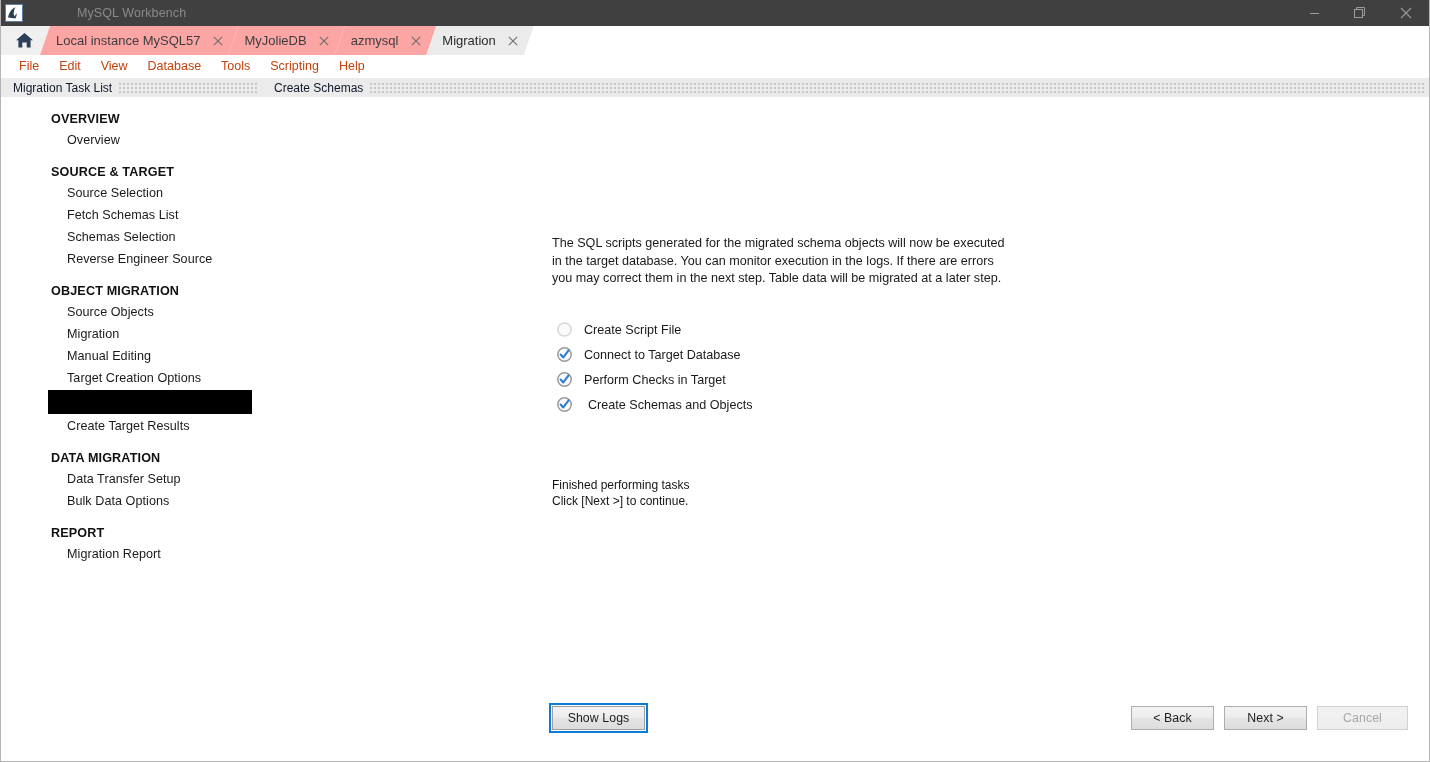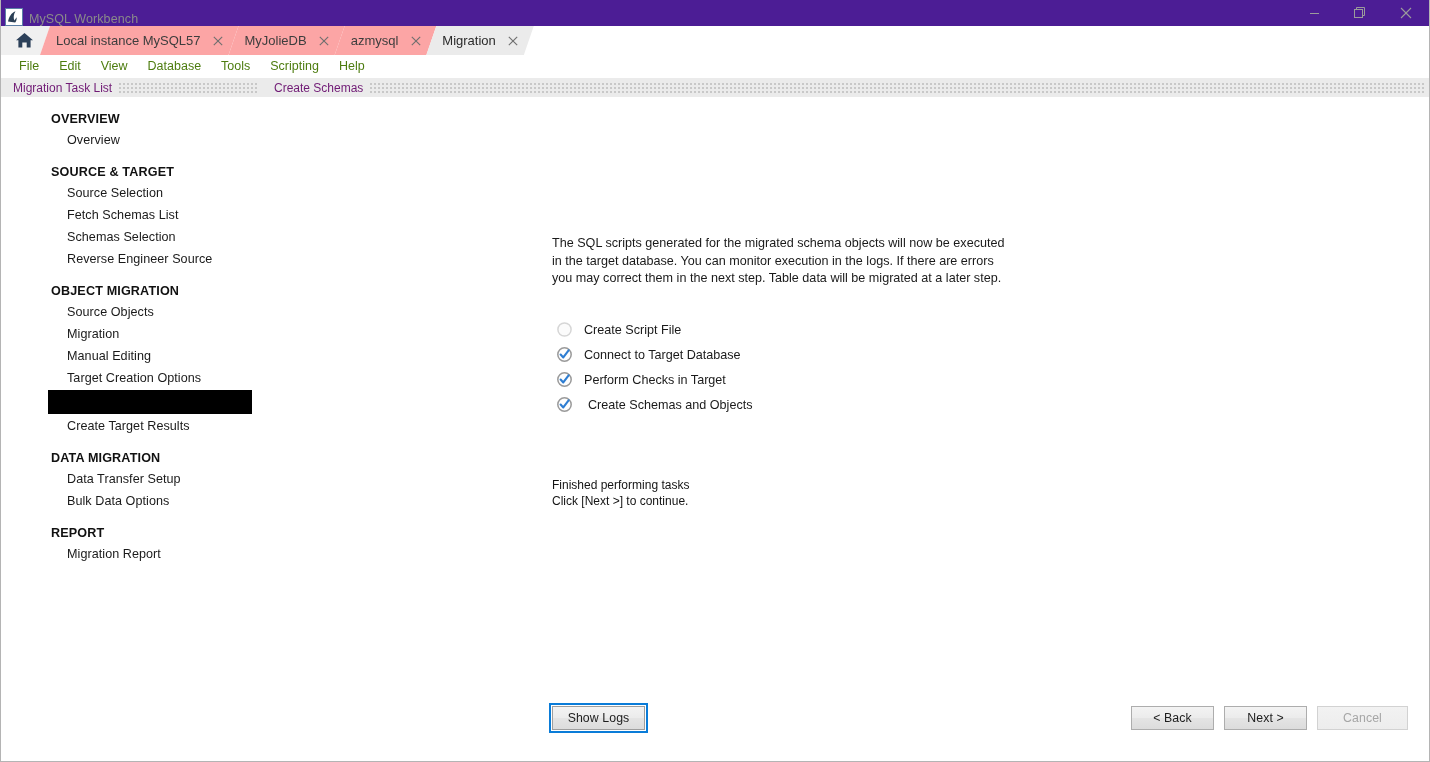--- a/index.html
+++ b/index.html
@@ -20,24 +20,25 @@
     height: 762px;
     background: #ffffff;
     border: 1px solid #b4b4b4;
     border-top: none;
   }
 
   
   .titlebar {
     position: relative;
     height: 26px;
-    background: #4c1d95;
-    display: flex;
-    align-items: flex-end;
+    background: #404040;
+    display: flex;
+    align-items: center;
     border-bottom: none;
+    gap: 48px;
   }
   .titlebar-logo {
     width: 18px; height: 18px;
     margin-left: 4px; margin-right: 6px;
     flex: none;
     display: block;
   }
   .titlebar-title {
     font-size: 12.5px;
     color: #8a8a8a;
@@ -108,21 +109,21 @@
   
   .menubar {
     height: 22px;
     background: #ffffff;
     display: flex;
     align-items: center;
     padding-left: 8px;
   }
   .menu-item {
     font-size: 12.5px;
-    color: #4d7c0f;
+    color: #c2410c;
     padding: 2px 10px;
     cursor: default;
     white-space: nowrap;
   }
 
   
   .body-split {
     position: relative;
     height: 675px;
     display: flex;
@@ -136,21 +137,21 @@
     height: 19px;
     background: #ebebeb;
     display: flex;
     align-items: center;
     padding-left: 12px;
     overflow: hidden;
     flex: none;
   }
   .panel-header-label {
     font-size: 12px;
-    color: #701a75;
+    color: #0f172a;
     white-space: nowrap;
     flex: none;
     padding-right: 7px;
   }
   .grip {
     flex: 1 1 auto;
     height: 11px;
     background-image:
       radial-gradient(circle at 1px 1px, #c8c8c8 0.9px, transparent 1.1px);
     background-size: 4px 4px;

